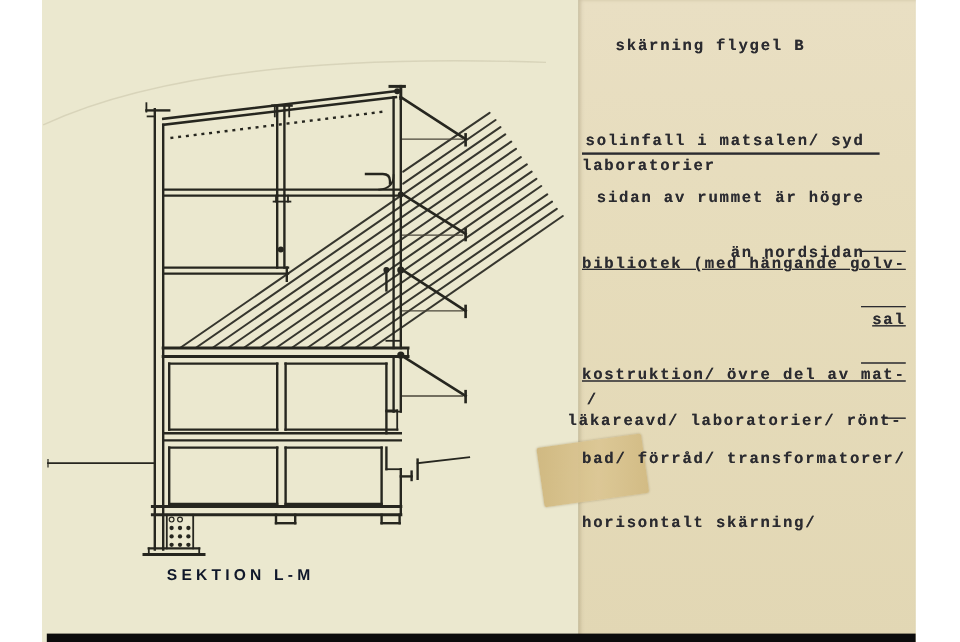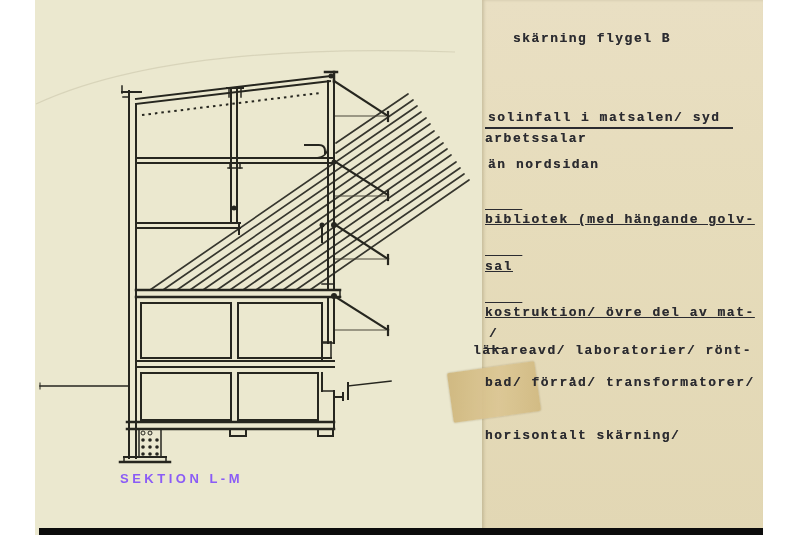--- a/index.html
+++ b/index.html
@@ -1,18 +1,18 @@
 <!DOCTYPE html>
 <html><head>
 <meta charset="utf-8">
 <style>
   html,body{margin:0;padding:0;}
   body{width:800px;height:535px;overflow:hidden;background:#ffffff;
        font-family:"Liberation Sans",sans-serif;}
-  .page{position:relative;width:800px;height:535px;background:#ffffff;}
+  .page{position:relative;width:800px;height:535px;background:#ffffff;text-align:right;}
 
   
   .paper{position:absolute;left:35px;top:0;width:728px;height:535px;
          background:#ebe8cf;}
   .paper-right{position:absolute;left:447px;top:0;width:281px;height:535px;
          background:linear-gradient(180deg,#e9dfc3 0%,#e6dcbb 40%,#e2d7b4 100%);
          box-shadow:inset 2px 0 3px rgba(120,108,70,.25);}
   .black-bar{position:absolute;left:4px;right:0;bottom:0;height:7px;background:#0c0c0c;}
 
   
@@ -34,23 +34,23 @@
   .underline{position:absolute;left:485px;top:127px;width:248px;height:2px;
              background:#2b2b30;z-index:4;}
   .pos-b1b{left:485px;top:131px;}
   .pos-b2{left:485px;top:181px;text-decoration:underline;}
   .pos-b3{left:473px;top:312px;}
   .pos-slash{left:489px;top:326px;}
   .pos-b4{left:485px;top:375px;}
   .pos-b5{left:485px;top:428px;}
 
   
-  .sektion{position:absolute;left:120px;top:471px;z-index:4;
+  .sektion{position:absolute;left:139px;top:471px;z-index:4;
            font:700 13px "Liberation Sans",sans-serif;letter-spacing:3.5px;
-           color:#8b5cf6;}
+           color:#0f172a;}
 </style>
 </head>
 <body>
 
 <div class="page">
 
   <div class="paper">
     <div class="paper-right"></div>
     <div class="black-bar"></div>
   </div>
@@ -183,24 +183,25 @@
       <circle cx="143" cy="433" r="2" fill="none" stroke="#26261f" stroke-width="1"></circle>
       <circle cx="150" cy="433" r="2" fill="none" stroke="#26261f" stroke-width="1"></circle>
       <path d="M305 145 h14 q6 0 6 6 v2" fill="none" stroke="#26261f" stroke-width="2" stroke-linecap="square"></path>
       <path d="M328 146 q0 11 -12 12" fill="none" stroke="#26261f" stroke-width="1.5" stroke-linecap="square"></path>
     </svg>
 
   <div class="tw pos-title">skärning flygel B</div>
 
   <div class="tw pos-b1">
     <div>solinfall i matsalen/ syd</div>
+    <div>sidan av rummet är högre</div>
     <div>än nordsidan</div>
   </div>
   <div class="underline"></div>
-  <div class="tw pos-b1b">arbetssalar</div>
+  <div class="tw pos-b1b">laboratorier</div>
 
   <div class="tw pos-b2">
     <div>bibliotek (med hängande golv-</div>
     <div>sal</div>
     <div>kostruktion/ övre del av mat-</div>
   </div>
 
   <div class="tw pos-b3">
     <div>läkareavd/ laboratorier/ rönt-</div>
   </div>

